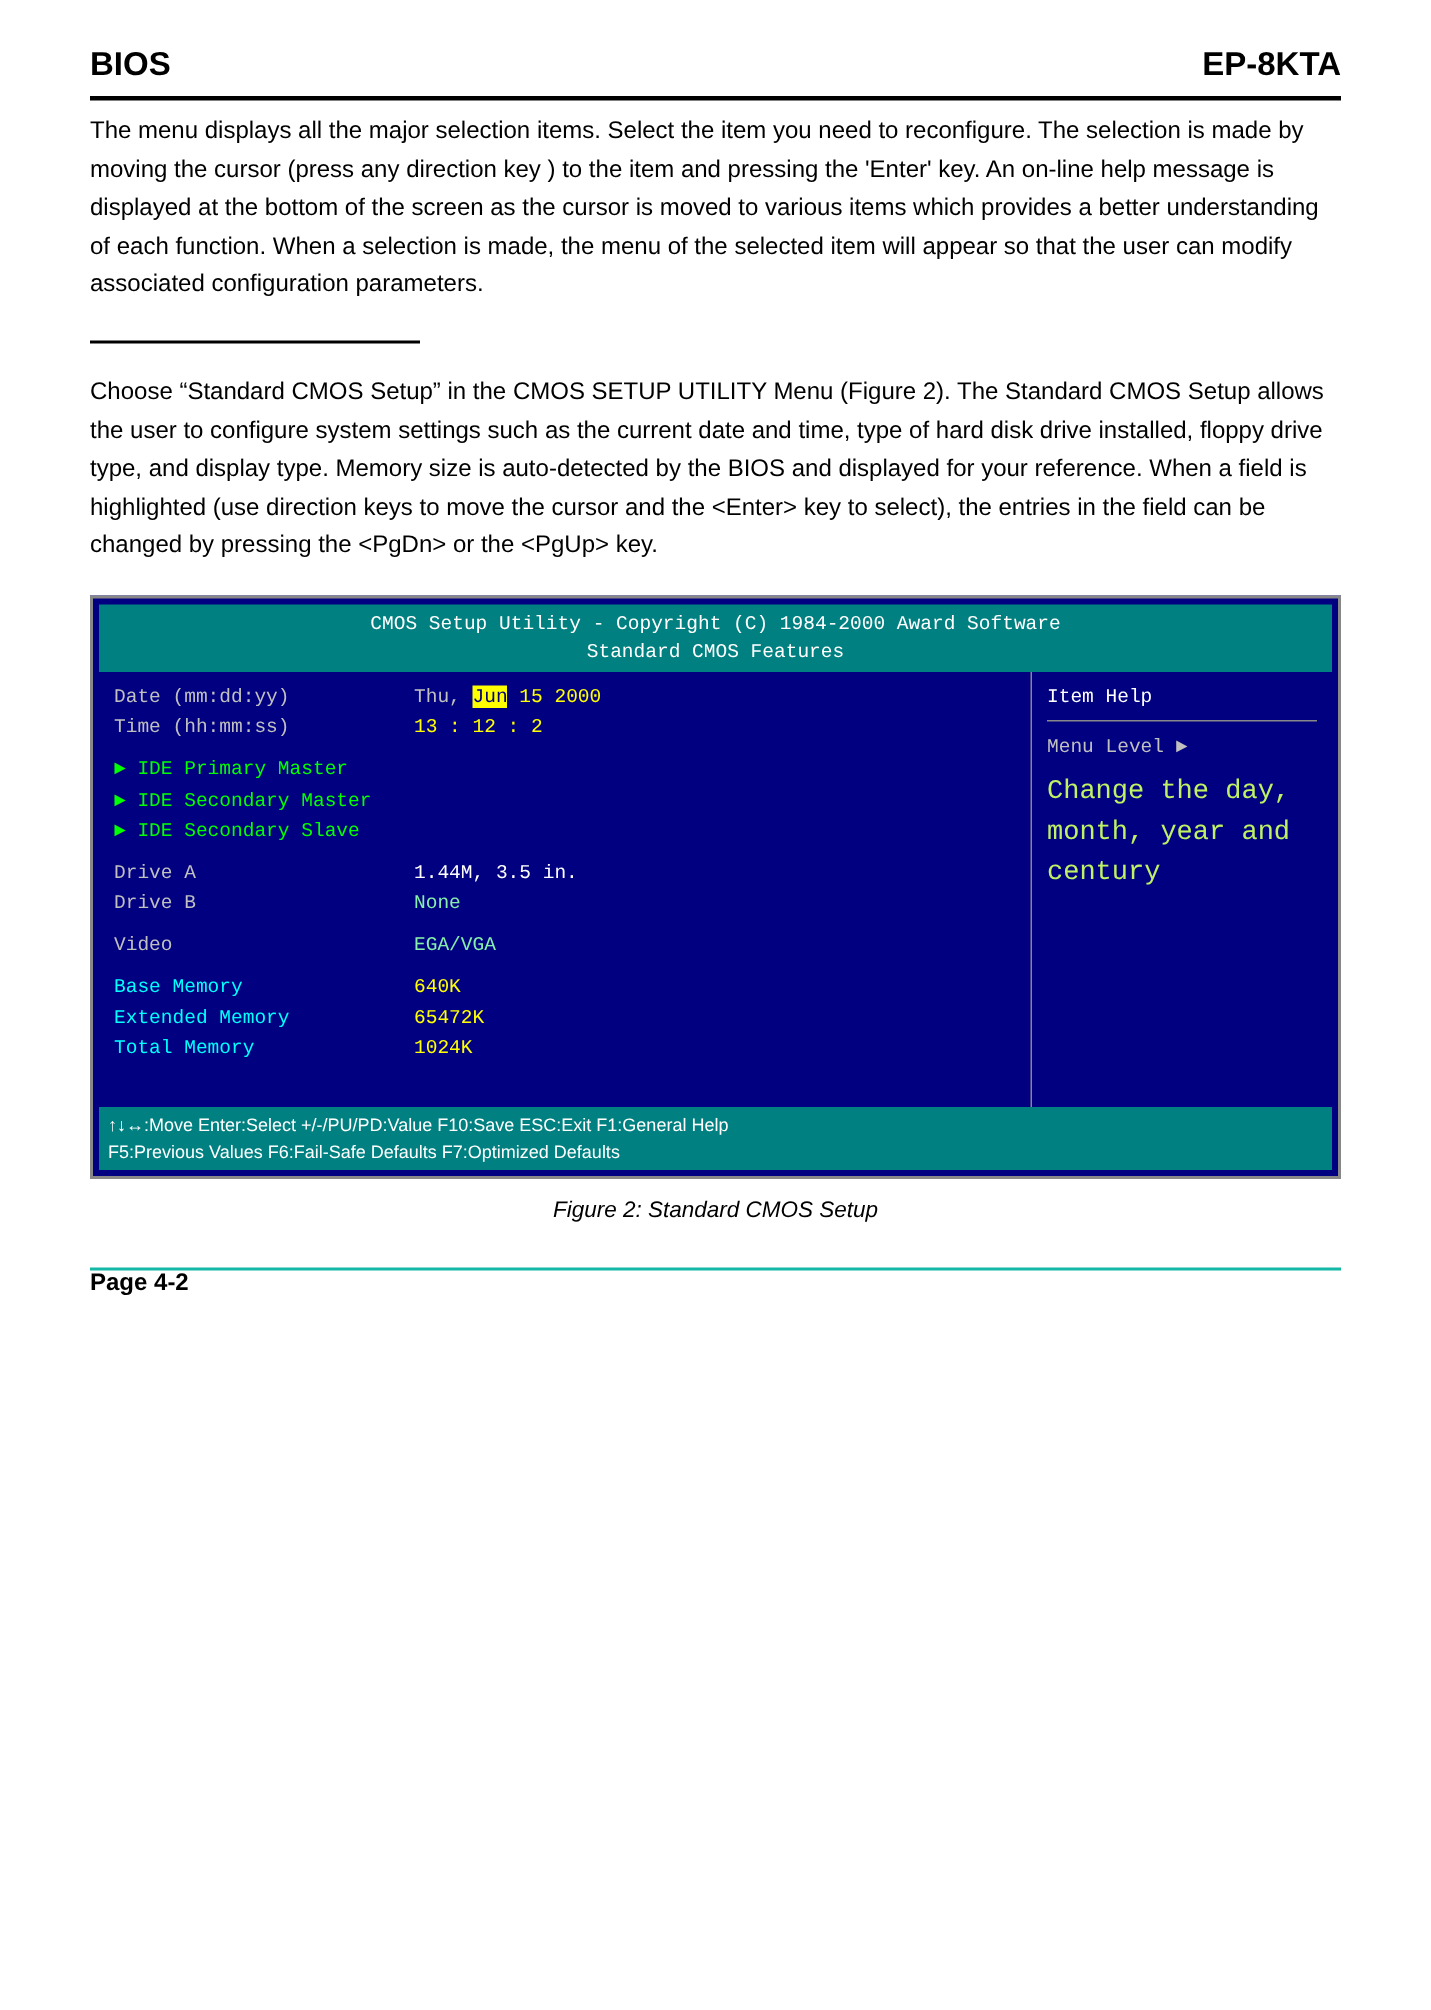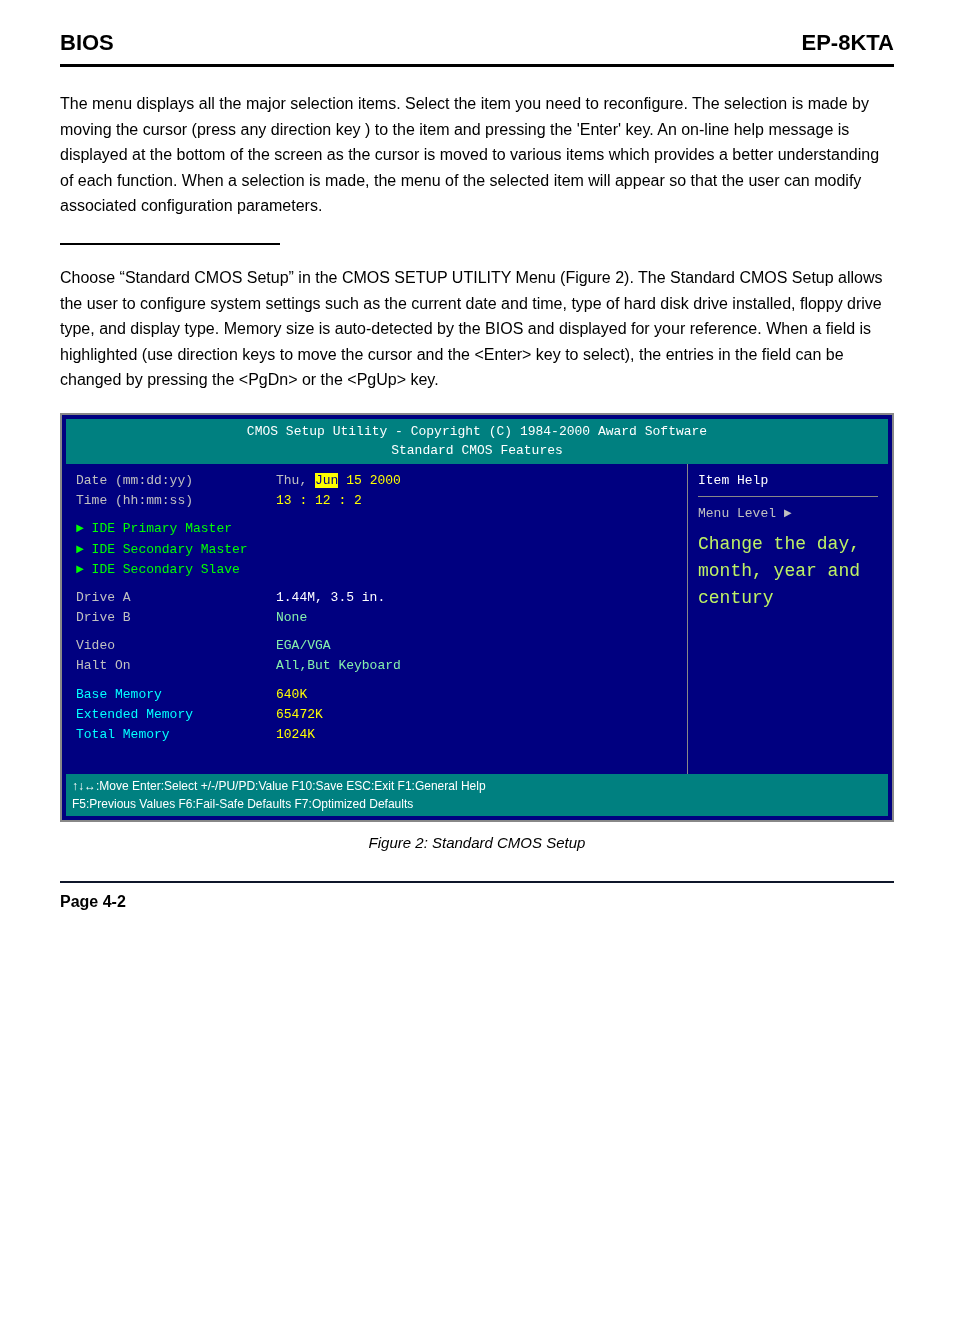--- a/index.html
+++ b/index.html
@@ -17,21 +17,21 @@
       padding: 30px 60px 40px 60px;
     }
 
     
     .header {
       display: flex;
       justify-content: space-between;
       align-items: baseline;
       padding-bottom: 8px;
       border-bottom: 3px solid #000;
-      margin-bottom: 24px;
+      margin-bottom: 8px;
       gap: 28px;
     }
     .header-bios {
       font-size: 22px;
       font-weight: bold;
       font-family: Arial, sans-serif;
     }
     .header-model {
       font-size: 22px;
       font-weight: bold;
@@ -174,22 +174,21 @@
     .figure-caption {
       text-align: center;
       font-style: italic;
       font-size: 15px;
       margin-bottom: 20px;
       font-family: Arial, sans-serif;
     }
 
     
     .page-footer {
-      border-top: 2px solid #0f172a;
-      padding-top: 10px;
+      border-top: 2px solid #14b8a6;
       margin-top: 30px;
     }
     .page-number {
       font-weight: bold;
       font-size: 16px;
       font-family: Arial, sans-serif;
     }
 
     .date-thu {
       color: #c0c0c0;
@@ -271,24 +270,20 @@
           <span class="bios-value-cyan">None</span>
         </div>
 
         <div class="bios-spacer"></div>
 
         <div class="bios-row">
           <span class="bios-label">Video</span>
           <span class="bios-value-cyan">EGA/VGA</span>
         </div>
 
-        <div class="bios-row">
-          <span class="bios-label">Halt On</span>
-          <span class="bios-value-cyan">All,But Keyboard</span>
-        </div>
 
         <div class="bios-spacer"></div>
 
         <div class="bios-row">
           <span class="bios-memory-label" style="width:200px;">Base Memory</span>
           <span class="bios-memory-value">640K</span>
         </div>
         <div class="bios-row">
           <span class="bios-memory-label" style="width:200px;">Extended Memory</span>
           <span class="bios-memory-value">65472K</span>

